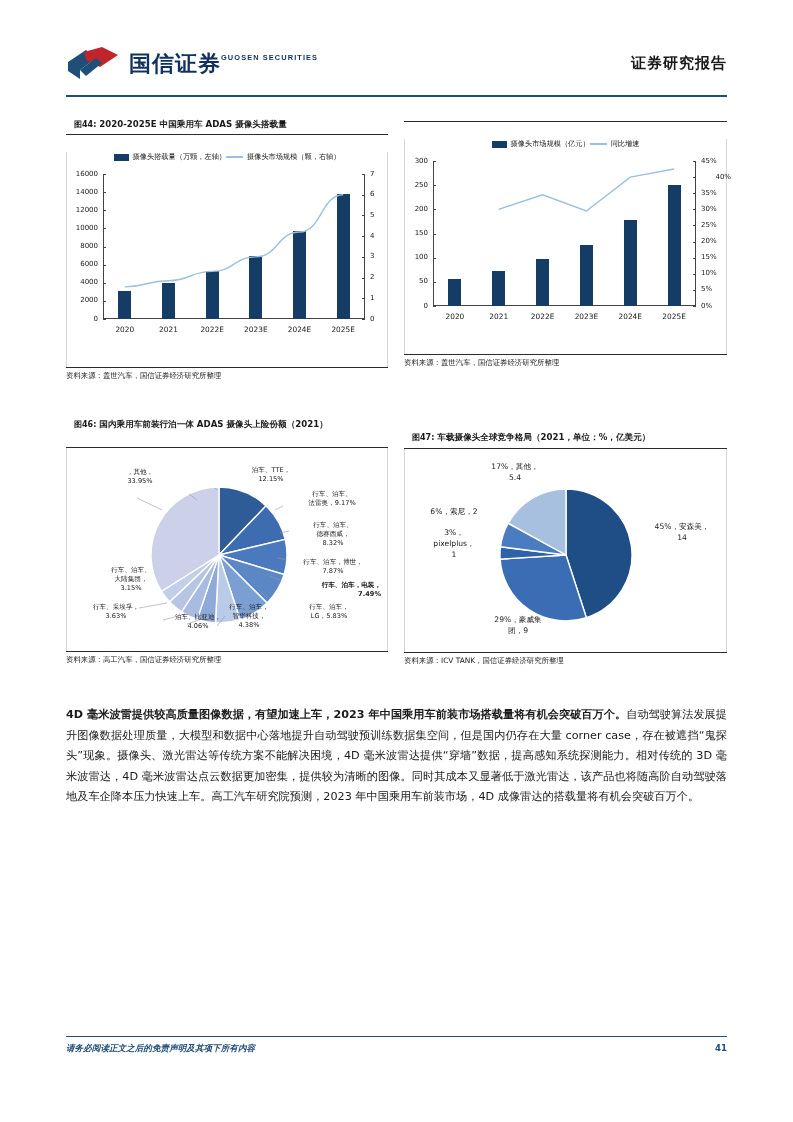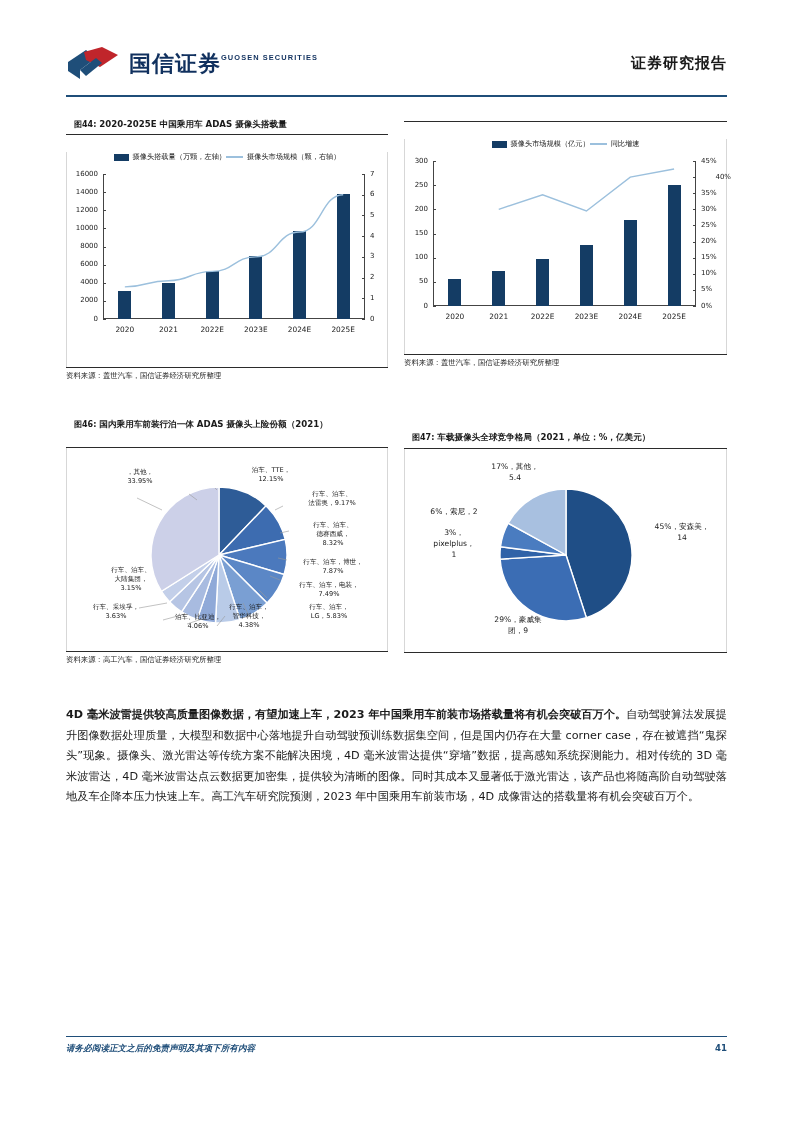--- a/index.html
+++ b/index.html
@@ -283,21 +283,21 @@
           </div>
           <div class="pie-label" style="left: 223px; top: 73px; width: 86px; text-align: center;">
             <div>行车、泊车、</div>
             <div>德赛西威，</div>
             <div>8.32%</div>
           </div>
           <div class="pie-label" style="left: 214px; top: 110px; width: 104px; text-align: center;">
             <div>行车、泊车，博世，</div>
             <div>7.87%</div>
           </div>
-          <div class="pie-label" style="left: 210px; top: 133px; width: 104px; text-align: center;">
+          <div class="pie-label" style="left: 210px; top: 133px; width: 104px; text-align: right; font-weight: bold;">
             <div>行车、泊车，电装，</div>
             <div>7.49%</div>
           </div>
           <div class="pie-label" style="left: 222px; top: 155px; width: 80px; text-align: center;">
             <div>行车、泊车，</div>
             <div>LG，5.83%</div>
           </div>
           <div class="pie-label" style="left: 145px; top: 155px; width: 74px; text-align: center;">
             <div>行车、泊车，</div>
             <div>智华科技，</div>
@@ -357,20 +357,21 @@
           <div class="pie-label l47" style="left: 8px; top: 57px; width: 82px; text-align: center;">
             <div>6%，索尼，2</div>
           </div>
           <div class="pie-label l47" style="left: 62px; top: 12px; width: 96px; text-align: center;">
             <div>17%，其他，</div>
             <div>5.4</div>
           </div>
         </div>
     </div>
     <div class="fig-srcrule"></div>
+    <div class="fig-src">资料来源：ICV TANK，国信证券经济研究所整理</div>
   </div>
 
   <div class="para" style="top:705px;">
     <b>4D 毫米波雷提供较高质量图像数据，有望加速上车，2023 年中国乘用车前装市场搭载量将有机会突破百万个。</b><span>自动驾驶算法发展提升图像数据处理质量，大模型和数据中心落地提升自动驾驶预训练数据集空间，但是国内仍存在大量 corner case，存在被遮挡“鬼探头”现象。摄像头、激光雷达等传统方案不能解决困境，4D 毫米波雷达提供“穿墙”数据，提高感知系统探测能力。相对传统的 3D 毫米波雷达，4D 毫米波雷达点云数据更加密集，提供较为清晰的图像。同时其成本又显著低于激光雷达，该产品也将随高阶自动驾驶落地及车企降本压力快速上车。高工汽车研究院预测，2023 年中国乘用车前装市场，4D 成像雷达的搭载量将有机会突破百万个。</span>
   </div>
 
   <div class="footer-rule"></div>
   <div class="footer-text">请务必阅读正文之后的免责声明及其项下所有内容</div>
   <div class="footer-page">41</div>
 

